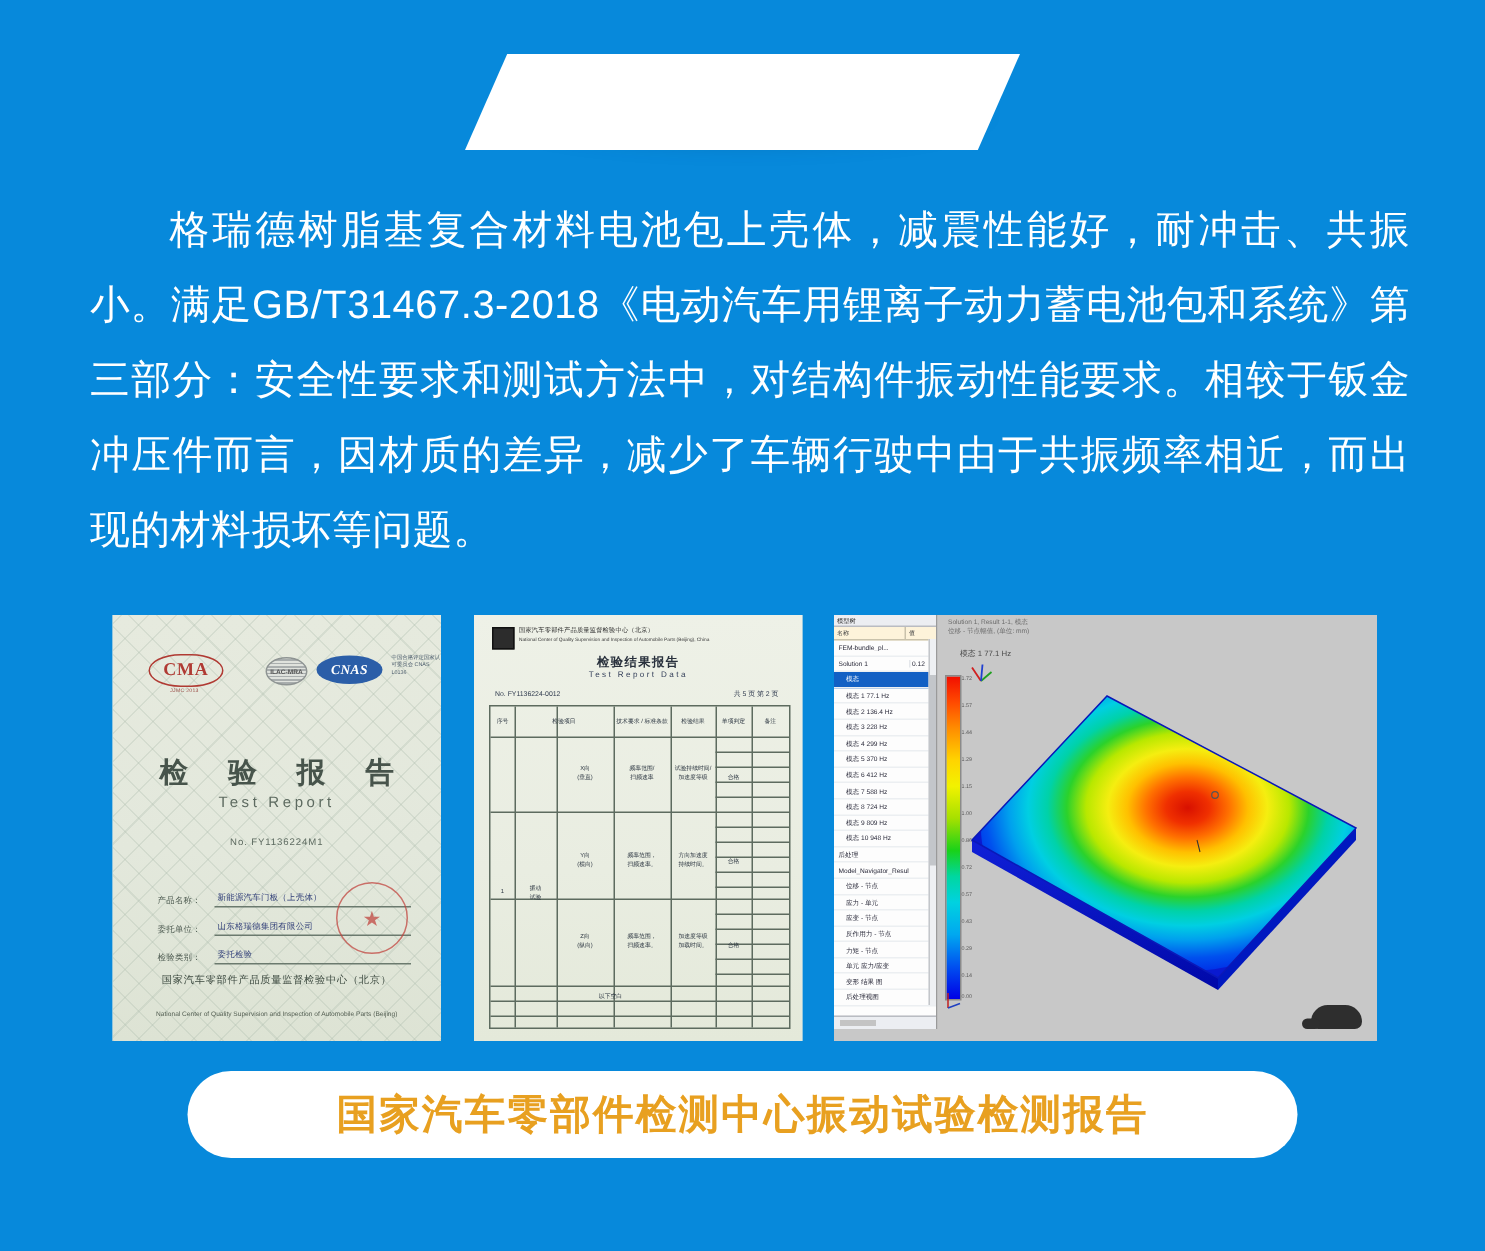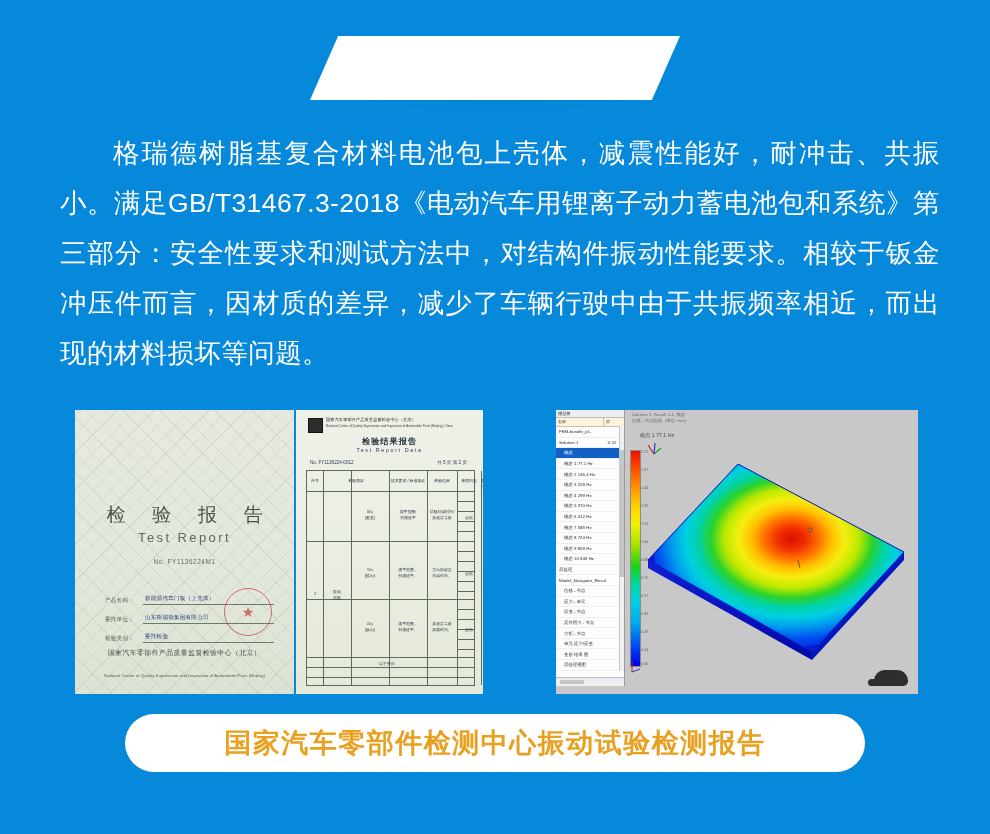--- a/index.html
+++ b/index.html
@@ -34,21 +34,21 @@
   #body-copy{
     position:absolute;left:60px;top:128px;width:880px;
     color:#ffffff;font-size:26.5px;line-height:50px;
     letter-spacing:.4px;text-align:justify;text-justify:inter-ideograph;
     text-indent:53px;
   }
   
   #image-strip{position:absolute;left:0;top:410px;width:990px;height:284px;}
   .panel{position:absolute;top:0;height:284px;overflow:hidden;background:#e9ece2;}
   #panel-report{left:75px;width:219px;}
-  #panel-table{left:296px;width:187px;}
+  #panel-table{left:316px;width:219px;}
   #panel-fea{left:556px;width:362px;background:#c9c9c9;}
 
   
   .report-paper{
     position:absolute;inset:0;
     background:
       repeating-linear-gradient(45deg, rgba(175,190,175,.30) 0 1px, rgba(255,255,255,0) 1px 13px),
       repeating-linear-gradient(-45deg, rgba(175,190,175,.30) 0 1px, rgba(255,255,255,0) 1px 13px),
       linear-gradient(180deg,#e6eade 0%,#e3e8dc 55%,#dde3d4 100%);
   }
@@ -75,26 +75,26 @@
     background:#2b5ea8;color:#fff;font-size:9px;font-weight:bold;font-style:italic;
     text-align:center;line-height:19px;letter-spacing:.3px;
     font-family:"Liberation Serif",serif;
   }
   .logo-cnas-txt{
     position:absolute;left:172px;top:0px;width:34px;
     color:#4a5b6b;font-size:3.6px;line-height:5.2px;
   }
   .report-title{
     position:absolute;top:92px;left:0;right:0;text-align:center;
-    color:#47544b;font-size:19px;font-weight:normal;letter-spacing:11px;text-indent:11px;
+    color:#47544b;font-size:19px;font-weight:bold;letter-spacing:11px;text-indent:11px;
     font-family:"Liberation Serif",serif;
   }
   .report-title-en{
     position:absolute;top:120px;left:0;right:0;text-align:center;
-    color:#5d6a60;font-size:13px;letter-spacing:2.4px;
+    color:#5d6a60;font-size:10px;letter-spacing:2.4px;
   }
   .report-no{
     position:absolute;top:148px;left:0;right:0;text-align:center;
     color:#5d6a60;font-size:6.4px;letter-spacing:.6px;
   }
   .report-fields{position:absolute;top:185px;left:30px;right:20px;}
   .rf-row{display:flex;align-items:flex-end;margin-bottom:9px;font-size:5.6px;color:#4d5a50;}
   .rf-label{width:38px;flex:none;letter-spacing:.2px;}
   .rf-value{
     flex:1;border-bottom:.7px solid #6b7a6e;color:#33417a;
@@ -198,20 +198,27 @@
   <div class="banner-plate"></div>
 </div>
 
 <div id="body-copy">格瑞德树脂基复合材料电池包上壳体，减震性能好，耐冲击、共振小。满足GB/T31467.3-2018《电动汽车用锂离子动力蓄电池包和系统》第三部分：安全性要求和测试方法中，对结构件振动性能要求。相较于钣金冲压件而言，因材质的差异，减少了车辆行驶中由于共振频率相近，而出现的材料损坏等问题。</div>
 
 <div id="image-strip">
 
   <div class="panel" id="panel-report">
     <div class="report-paper"></div>
     <div class="report-inner">
+      <div class="logo-row">
+        <div class="logo-cma">CMA</div>
+        <div class="logo-cma-sub">JJMC 2013</div>
+        <div class="logo-ilac">ILAC-MRA</div>
+        <div class="logo-cnas">CNAS</div>
+        <div class="logo-cnas-txt">中国合格评定国家认可委员会 CNAS L0136</div>
+      </div>
       <div class="report-title">检 验 报 告</div>
       <div class="report-title-en">Test Report</div>
       <div class="report-no">No. FY1136224M1</div>
       <div class="report-fields">
         <div class="rf-row">
           <span class="rf-label">产品名称：</span>
           <span class="rf-value">新能源汽车门板（上壳体）</span>
         </div>
         <div class="rf-row">
           <span class="rf-label">委托单位：</span>

